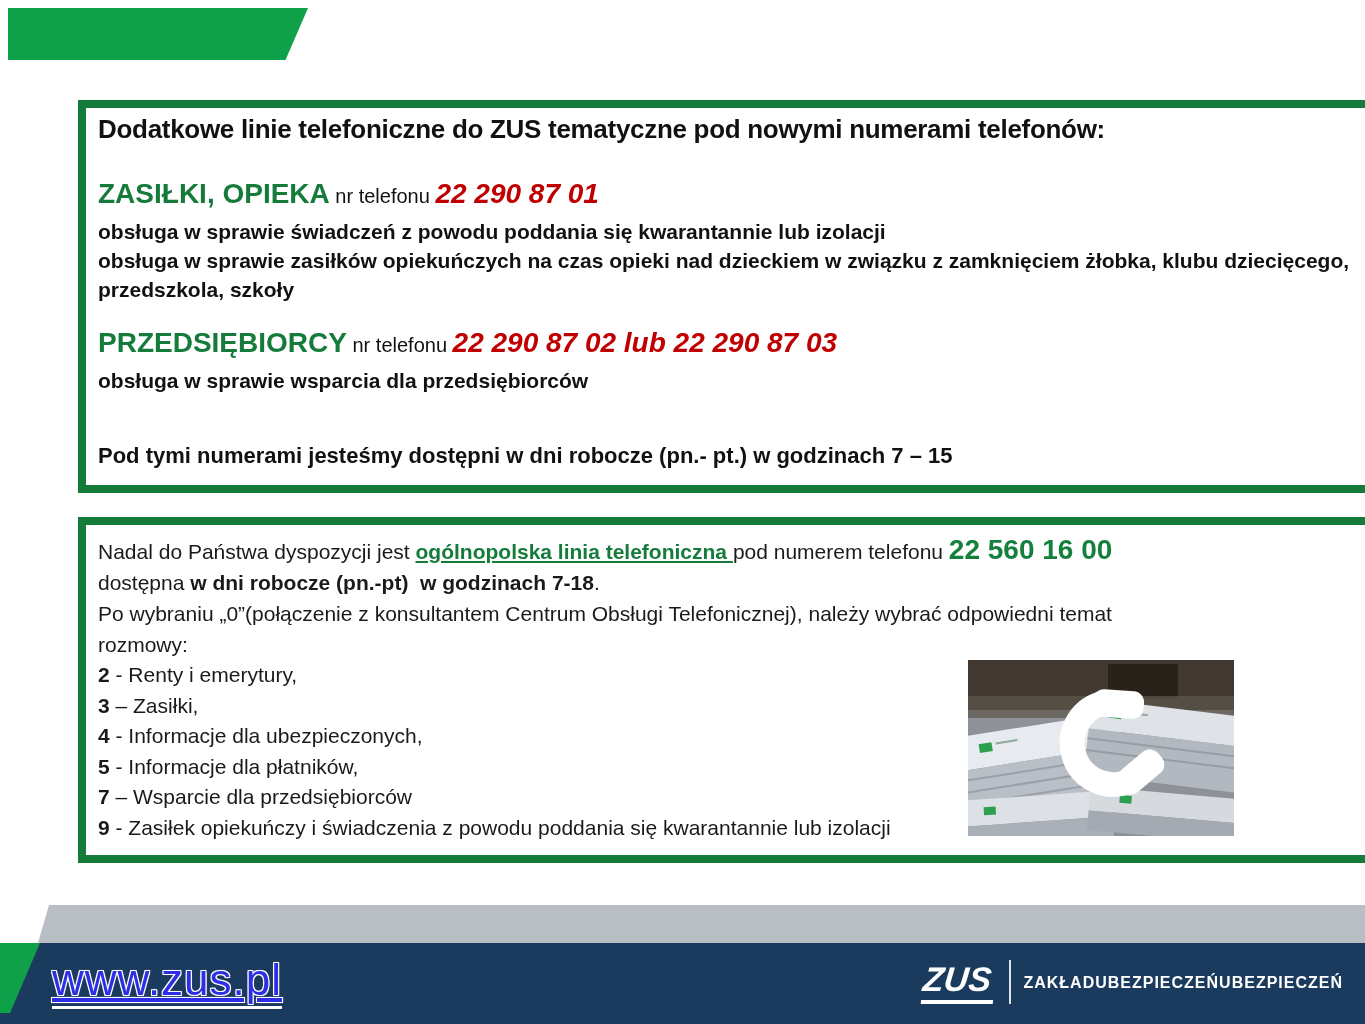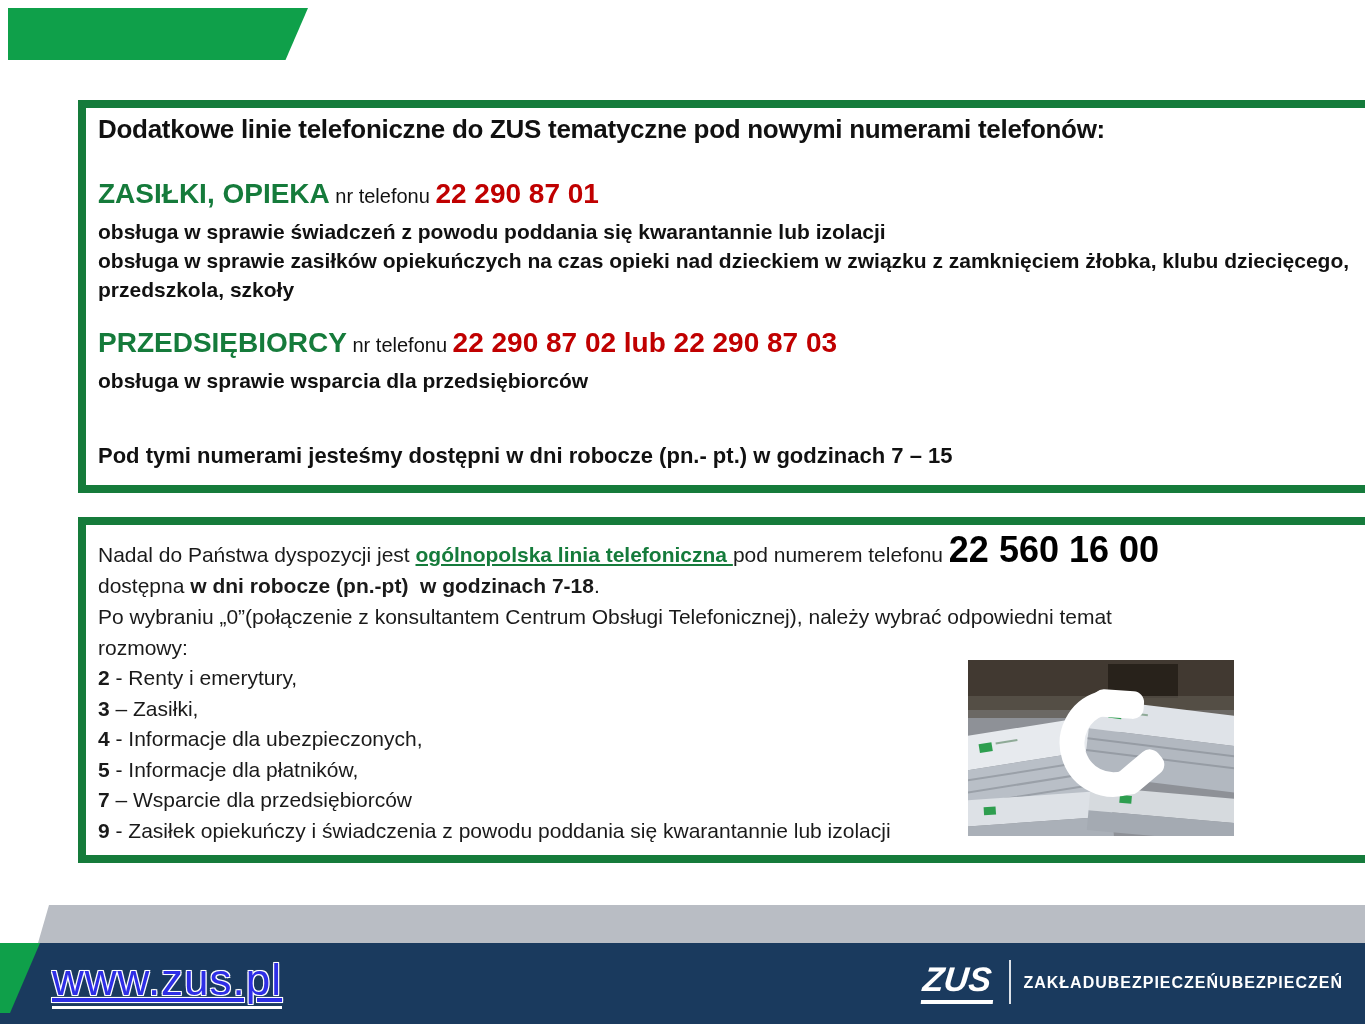--- a/index.html
+++ b/index.html
@@ -13,29 +13,29 @@
   
   .box{position:absolute;left:78px;width:1349px;background:#fff;border:8px solid #157B3B;
        box-sizing:border-box;overflow:hidden;}
   .box1{top:100px;height:393px;padding:6px 14px 0 12px;}
   .box2{top:517px;height:346px;padding:9px 10px 0 12px;}
 
   .box1 h1{margin:0 0 30px 0;font-size:26px;font-weight:bold;color:#111;letter-spacing:-0.3px;}
   .phone-line{margin:0;white-space:pre-wrap;line-height:38px;}
   .phone-line .green-h{color:#157B3B;font-weight:bold;font-size:28px;}
   .phone-line .lbl{color:#111;font-size:20px;font-weight:normal;}
-  .phone-line .red-phone{color:#C00000;font-weight:bold;font-size:28px;}
+  .phone-line .red-phone{color:#C00000;font-weight:bold;font-size:28px;font-style:italic;}
   .b{margin:0;font-size:21px;font-weight:bold;line-height:29px;color:#111;}
   .mt{margin-top:20px;}
   .avail{margin-top:46px;font-size:22px;}
 
   .box2 p{margin:0;font-size:21px;font-weight:normal;line-height:31px;color:#1a1a1a;
           white-space:pre-wrap;}
   .box2 .intro .link{color:#157B3B;font-weight:bold;text-decoration:underline;cursor:pointer;text-align:center;}
-  .box2 .intro .big-phone{color:#000000;font-weight:bold;font-size:36px;}
+  .box2 .intro .big-phone{color:#15803d;font-weight:bold;font-size:28px;}
   .box2 .bold{font-weight:bold;}
   .box2 .instruction{max-width:1100px;}
   .menu{list-style:none;margin:0;padding:0;}
   .menu li{font-size:21px;line-height:30.5px;color:#1a1a1a;white-space:pre-wrap;}
   .menu li b{font-weight:bold;}
 
   
   .photo{position:absolute;left:968px;top:660px;width:266px;height:176px;overflow:hidden;}
 
   

